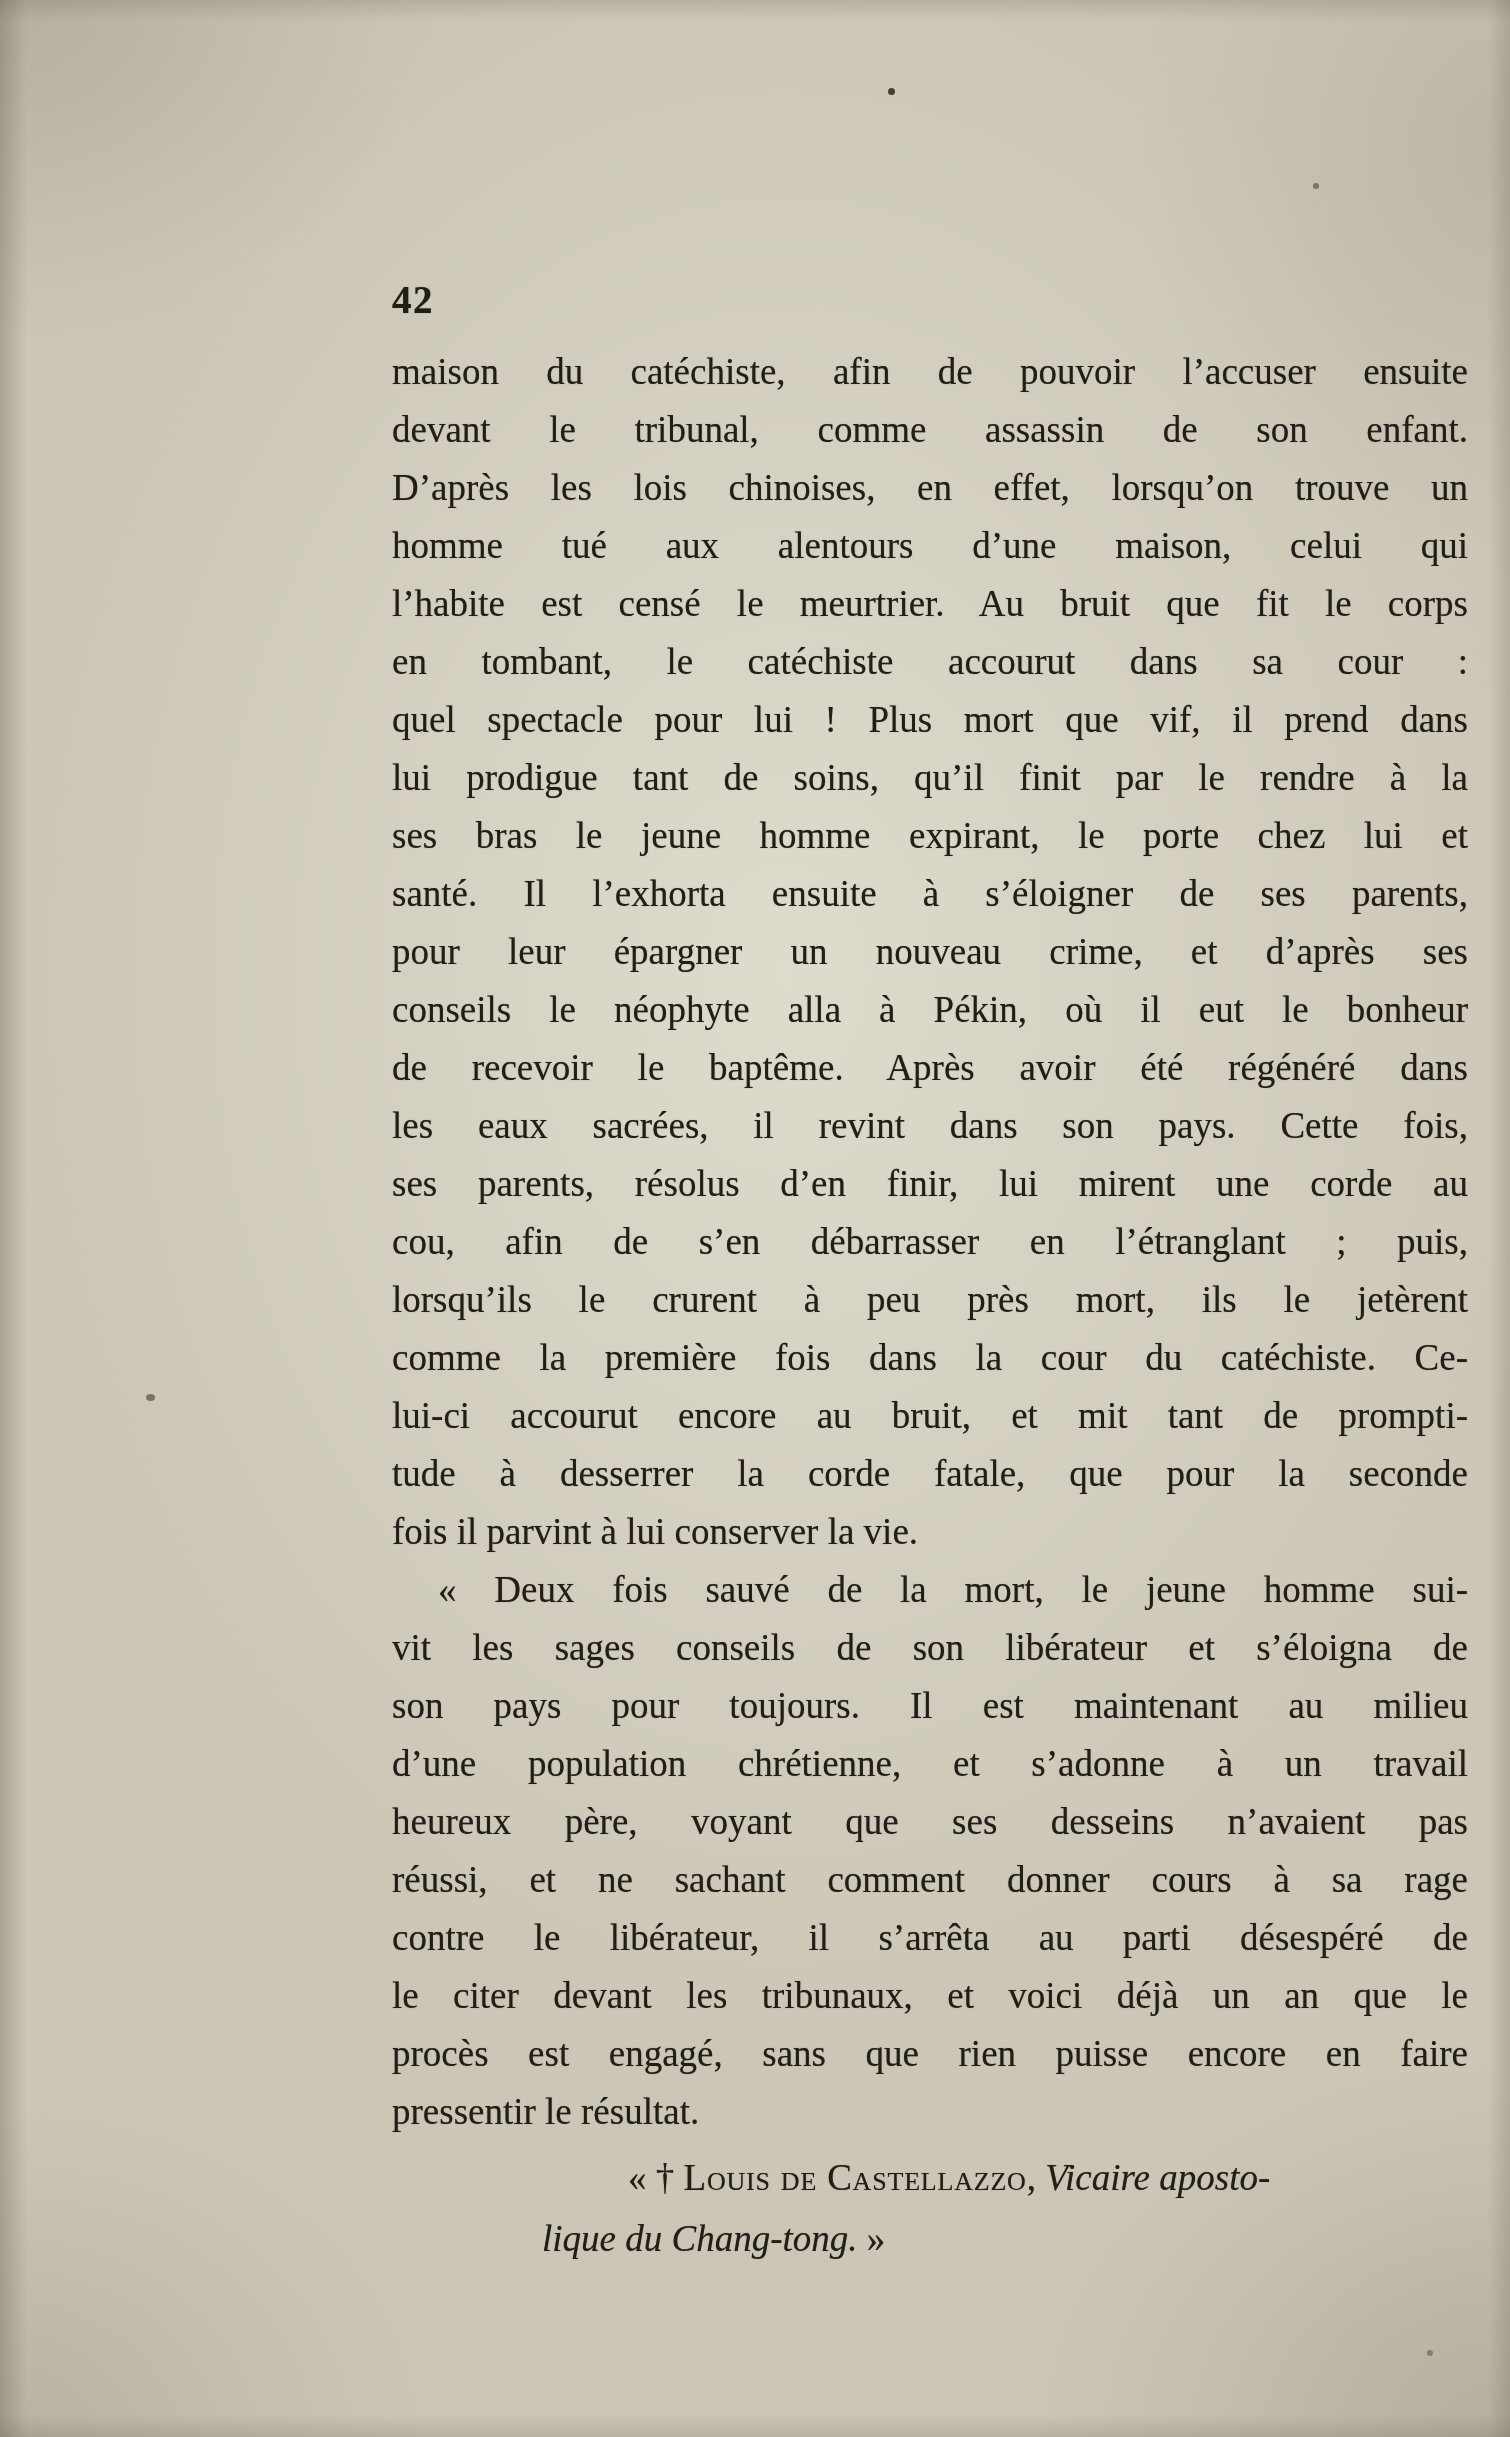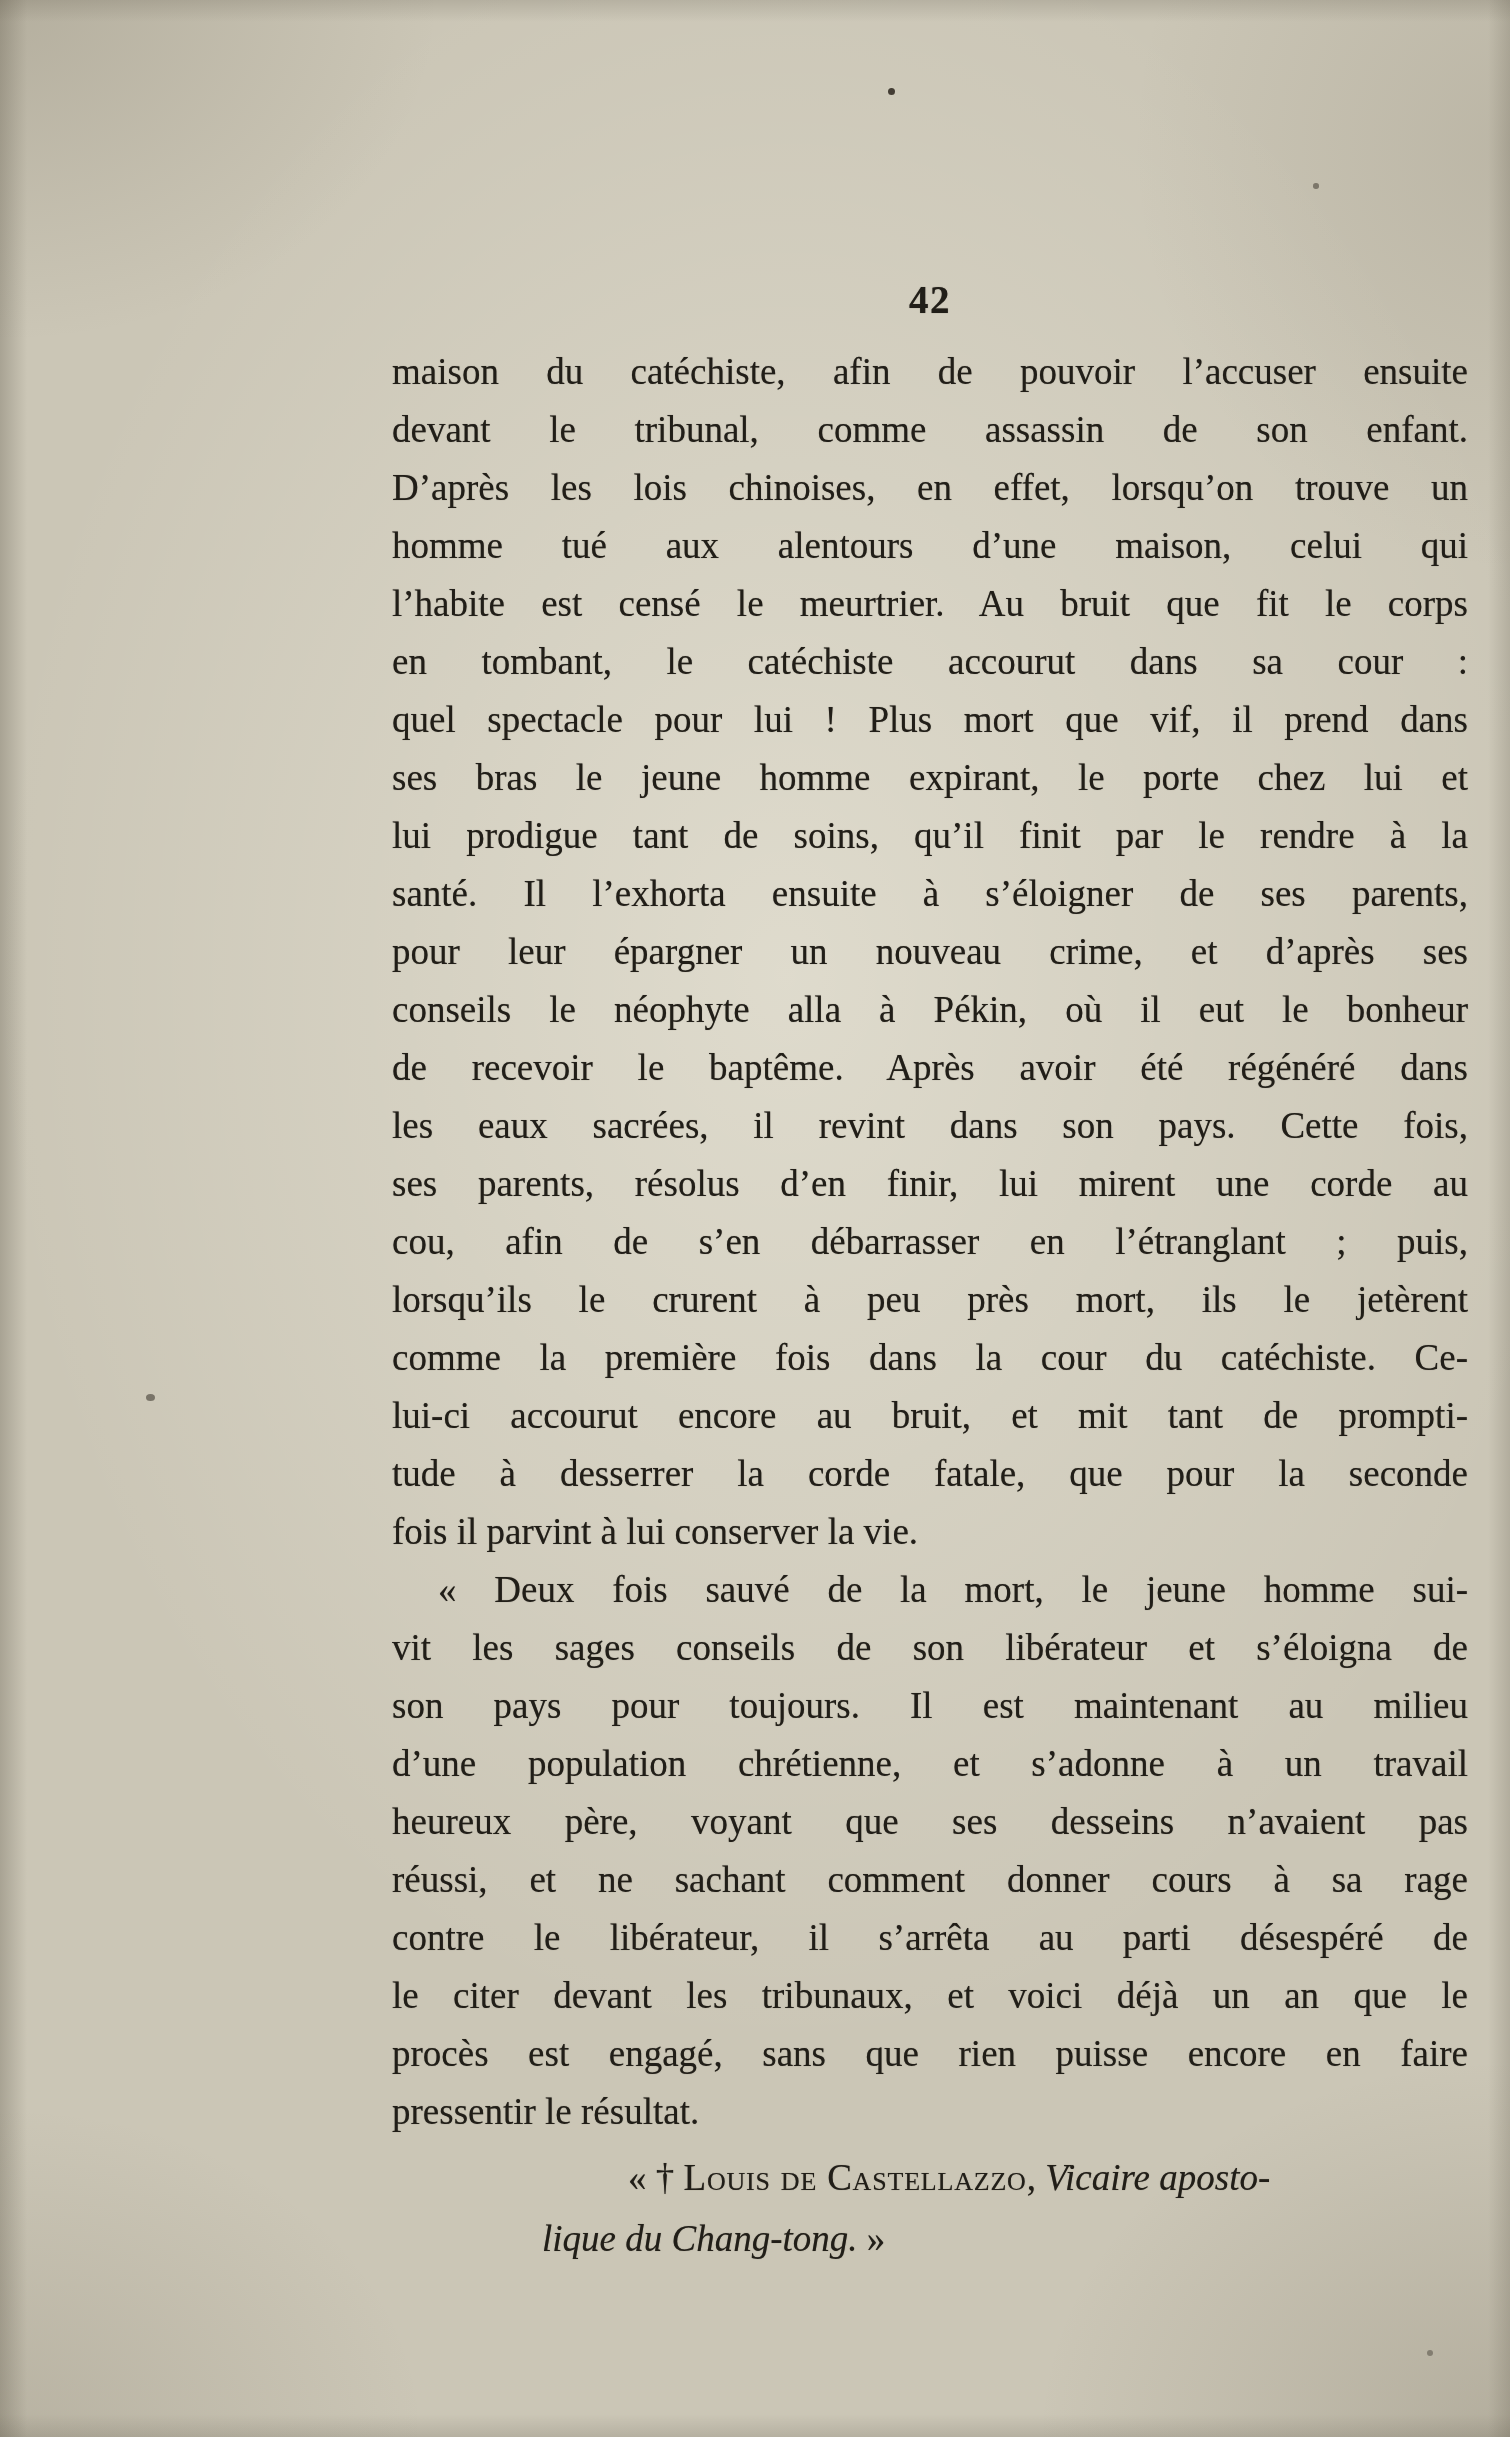--- a/index.html
+++ b/index.html
@@ -24,21 +24,20 @@
       linear-gradient(270deg, rgba(78,72,58,0.20), rgba(78,72,58,0) 22px),
       linear-gradient(180deg, rgba(78,72,58,0.18), rgba(78,72,58,0) 22px),
       linear-gradient(0deg, rgba(78,72,58,0.18), rgba(78,72,58,0) 23.6px);
   }
   .content {
     position:absolute;
     left:392px; top:277px;
     width:1076px;
   }
   .page-number {
-    text-align:center;
     font-weight:bold;
     font-size:39px;
     letter-spacing:1.6px;
     margin-bottom:20.5px;
     text-shadow:0 0 0.8px rgba(30,25,18,0.65);
   }
   .paragraph {
     font-size:37px;
     line-height:58px;
     text-shadow:0 0 0.8px rgba(30,25,18,0.55);
@@ -80,22 +79,22 @@
 
     <div id="paragraphs">
         <div class="paragraph">
           <div class="line just">maison du catéchiste, afin de pouvoir l’accuser ensuite</div>
           <div class="line just">devant le tribunal, comme assassin de son enfant.</div>
           <div class="line just">D’après les lois chinoises, en effet, lorsqu’on trouve un</div>
           <div class="line just">homme tué aux alentours d’une maison, celui qui</div>
           <div class="line just">l’habite est censé le meurtrier. Au bruit que fit le corps</div>
           <div class="line just">en tombant, le catéchiste accourut dans sa cour :</div>
           <div class="line just">quel spectacle pour lui ! Plus mort que vif, il prend dans</div>
+          <div class="line just">lui prodigue tant de soins, qu’il finit par le rendre à la</div>
           <div class="line just">ses bras le jeune homme expirant, le porte chez lui et</div>
-          <div class="line just">lui prodigue tant de soins, qu’il finit par le rendre à la</div>
           <div class="line just">santé. Il l’exhorta ensuite à s’éloigner de ses parents,</div>
           <div class="line just">pour leur épargner un nouveau crime, et d’après ses</div>
           <div class="line just">conseils le néophyte alla à Pékin, où il eut le bonheur</div>
           <div class="line just">de recevoir le baptême. Après avoir été régénéré dans</div>
           <div class="line just">les eaux sacrées, il revint dans son pays. Cette fois,</div>
           <div class="line just">ses parents, résolus d’en finir, lui mirent une corde au</div>
           <div class="line just">cou, afin de s’en débarrasser en l’étranglant ; puis,</div>
           <div class="line just">lorsqu’ils le crurent à peu près mort, ils le jetèrent</div>
           <div class="line just">comme la première fois dans la cour du catéchiste. Ce-</div>
           <div class="line just">lui-ci accourut encore au bruit, et mit tant de prompti-</div>

